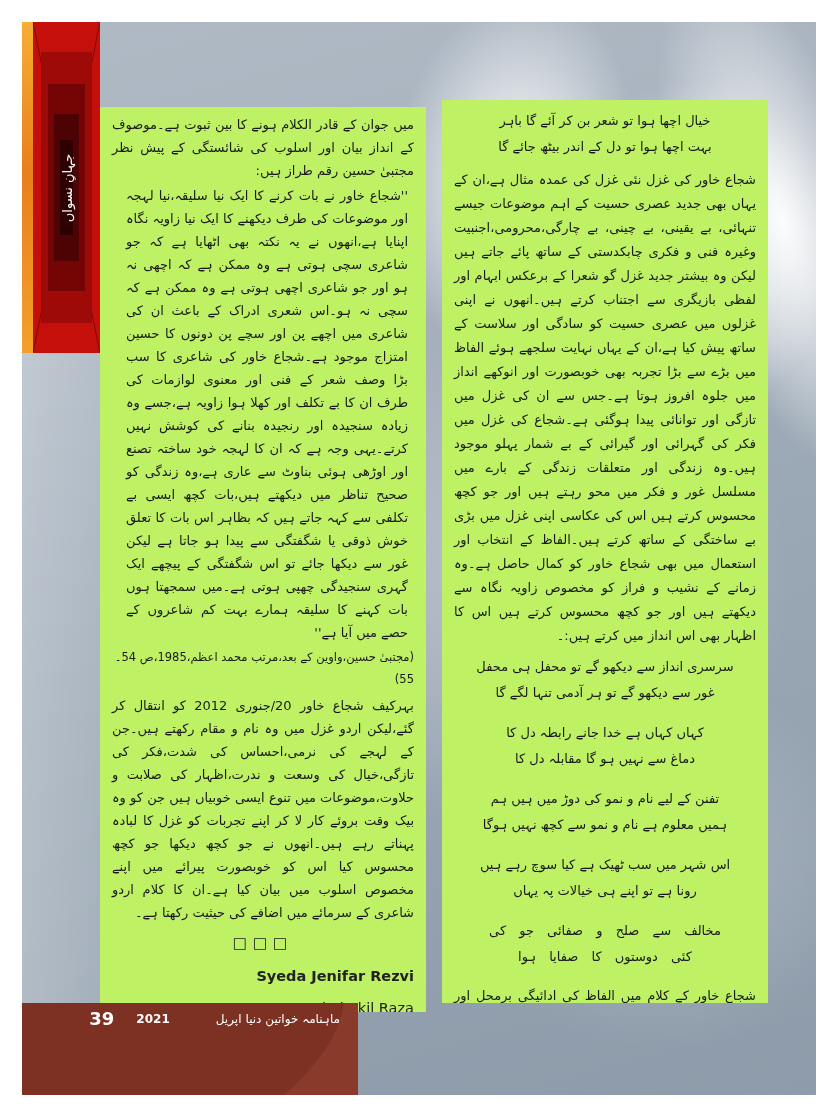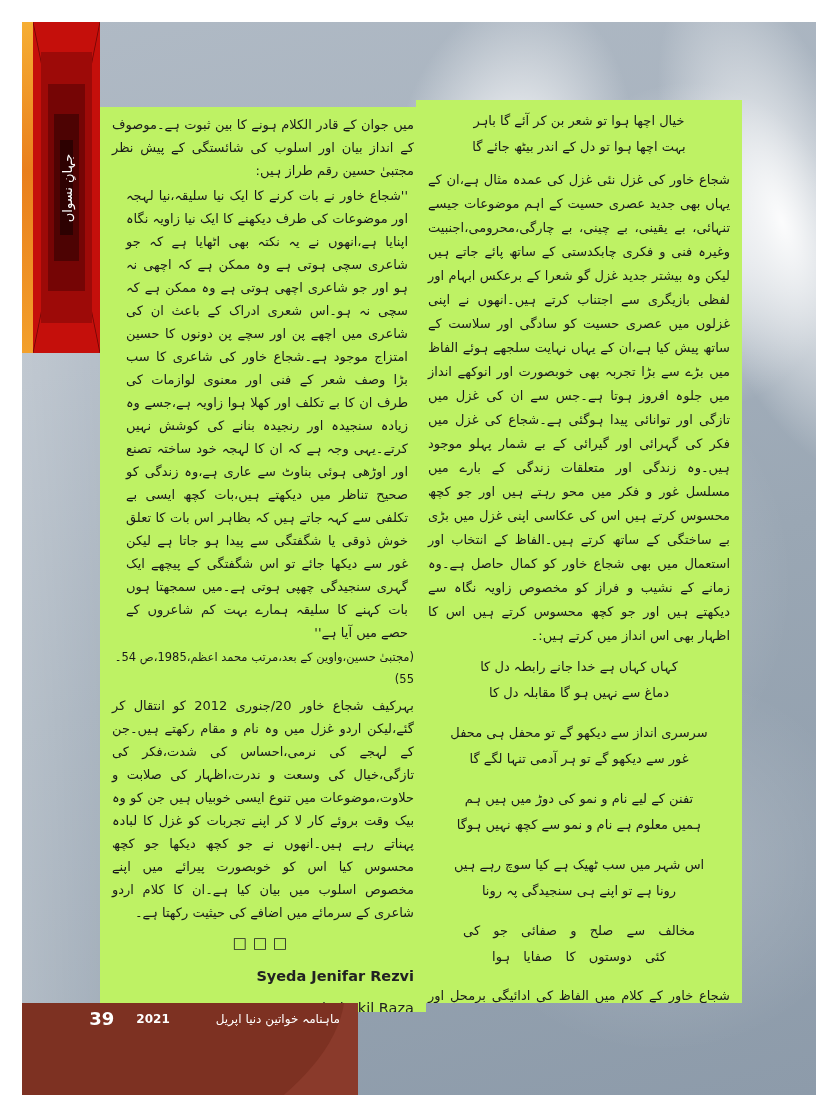--- a/index.html
+++ b/index.html
@@ -35,21 +35,21 @@
        linear-gradient(to bottom left,transparent 49.3%,rgba(60,0,0,.55) 50%,transparent 50.7%);}
   .t2{position:absolute;inset:30px 8px;background:#9d0a08;}
   .t3{position:absolute;inset:62px 15px;background:#750505;}
   .t4{position:absolute;inset:92px 21px;background:#4d0303;}
   .t5{position:absolute;inset:118px 27px;background:#2d0101;}
   .sb-label{position:absolute;left:50%;top:50%;transform:translate(-50%,-50%) rotate(-90deg);
             color:#ffffff;font-size:13px;white-space:nowrap;direction:rtl;letter-spacing:1px;}
 
   
   .col{position:absolute;background:#bef264;box-sizing:border-box;overflow:hidden;}
-  .col-right{left:416px;top:100px;width:326px;height:903px;padding:8px 12px 17px 12px;}
+  .col-right{left:442px;top:100px;width:326px;height:903px;padding:8px 12px 17px 12px;}
   .col-left{left:100px;top:107px;width:326px;height:905px;padding:6px 12px 10px 12px;}
   .urdu{direction:rtl;text-align:justify;font-size:13px;line-height:24px;}
   .col-left .urdu{line-height:23px;}
   .couplet{direction:rtl;text-align:center;font-size:13px;line-height:26px;margin:6px 0 14px;}
   .couplet .vline{display:block;}
   .couplet.spread .vline{word-spacing:9px;}
   .opening{margin:0 0 8px;}
   .quote{margin:2px 6px 2px 14px;}
   .citation{direction:rtl;text-align:right;font-size:11.5px;line-height:22px;margin:2px 0 4px;}
   .endmark{text-align:center;font-size:15px;letter-spacing:6px;color:#222;margin:10px 0 8px;}
@@ -95,34 +95,34 @@
     </div>
   </div>
 
   <div class="col col-right">
     <div class="couplet opening">
       <span class="vline">خیال اچھا ہوا تو شعر بن کر آئے گا باہر</span>
       <span class="vline">بہت اچھا ہوا تو دل کے اندر بیٹھ جائے گا</span>
     </div>
     <div class="urdu">شجاع خاور کی غزل نئی غزل کی عمدہ مثال ہے،ان کے یہاں بھی جدید عصری حسیت کے اہم موضوعات جیسے تنہائی، بے یقینی، بے چینی، بے چارگی،محرومی،اجنبیت وغیرہ فنی و فکری چابکدستی کے ساتھ پائے جاتے ہیں لیکن وہ بیشتر جدید غزل گو شعرا کے برعکس ابہام اور لفظی بازیگری سے اجتناب کرتے ہیں۔انھوں نے اپنی غزلوں میں عصری حسیت کو سادگی اور سلاست کے ساتھ پیش کیا ہے،ان کے یہاں نہایت سلجھے ہوئے الفاظ میں بڑے سے بڑا تجربہ بھی خوبصورت اور انوکھے انداز میں جلوہ افروز ہوتا ہے۔جس سے ان کی غزل میں تازگی اور توانائی پیدا ہوگئی ہے۔شجاع کی غزل میں فکر کی گہرائی اور گیرائی کے بے شمار پہلو موجود ہیں۔وہ زندگی اور متعلقات زندگی کے بارے میں مسلسل غور و فکر میں محو رہتے ہیں اور جو کچھ محسوس کرتے ہیں اس کی عکاسی اپنی غزل میں بڑی بے ساختگی کے ساتھ کرتے ہیں۔الفاظ کے انتخاب اور استعمال میں بھی شجاع خاور کو کمال حاصل ہے۔وہ زمانے کے نشیب و فراز کو مخصوص زاویہ نگاہ سے دیکھتے ہیں اور جو کچھ محسوس کرتے ہیں اس کا اظہار بھی اس انداز میں کرتے ہیں:۔</div>
     <div class="couplet">
+      <span class="vline">سرسری انداز سے دیکھو گے تو محفل ہی محفل</span>
+      <span class="vline">غور سے دیکھو گے تو ہر آدمی تنہا لگے گا</span>
+    </div>
+    <div class="couplet">
       <span class="vline">کہاں کہاں ہے خدا جانے رابطہ دل کا</span>
       <span class="vline">دماغ سے نہیں ہو گا مقابلہ دل کا</span>
-    </div>
-    <div class="couplet">
-      <span class="vline">سرسری انداز سے دیکھو گے تو محفل ہی محفل</span>
-      <span class="vline">غور سے دیکھو گے تو ہر آدمی تنہا لگے گا</span>
     </div>
     <div class="couplet">
       <span class="vline">تفنن کے لیے نام و نمو کی دوڑ میں ہیں ہم</span>
       <span class="vline">ہمیں معلوم ہے نام و نمو سے کچھ نہیں ہوگا</span>
     </div>
     <div class="couplet">
       <span class="vline">اس شہر میں سب ٹھیک ہے کیا سوچ رہے ہیں</span>
-      <span class="vline">رونا ہے تو اپنے ہی سنجیدگی پہ رونا</span>
+      <span class="vline">رونا ہے تو اپنے ہی خیالات پہ یہاں</span>
     </div>
     <div class="couplet spread">
       <span class="vline">مخالف سے صلح و صفائی جو کی</span>
       <span class="vline">کئی دوستوں کا صفایا ہوا</span>
     </div>
     <div class="urdu">شجاع خاور کے کلام میں الفاظ کی ادائیگی برمحل اور برجستہ ہوتی ہے،موقع محل کی مناسبت سے نئے نئے الفاظ اور تراکیب بھی وضع کیے</div>
   </div>
 
   <div class="col col-left">
     <div class="urdu">میں جوان کے قادر الکلام ہونے کا بین ثبوت ہے۔موصوف کے انداز بیان اور اسلوب کی شائستگی کے پیش نظر مجتبیٰ حسین رقم طراز ہیں:</div>

